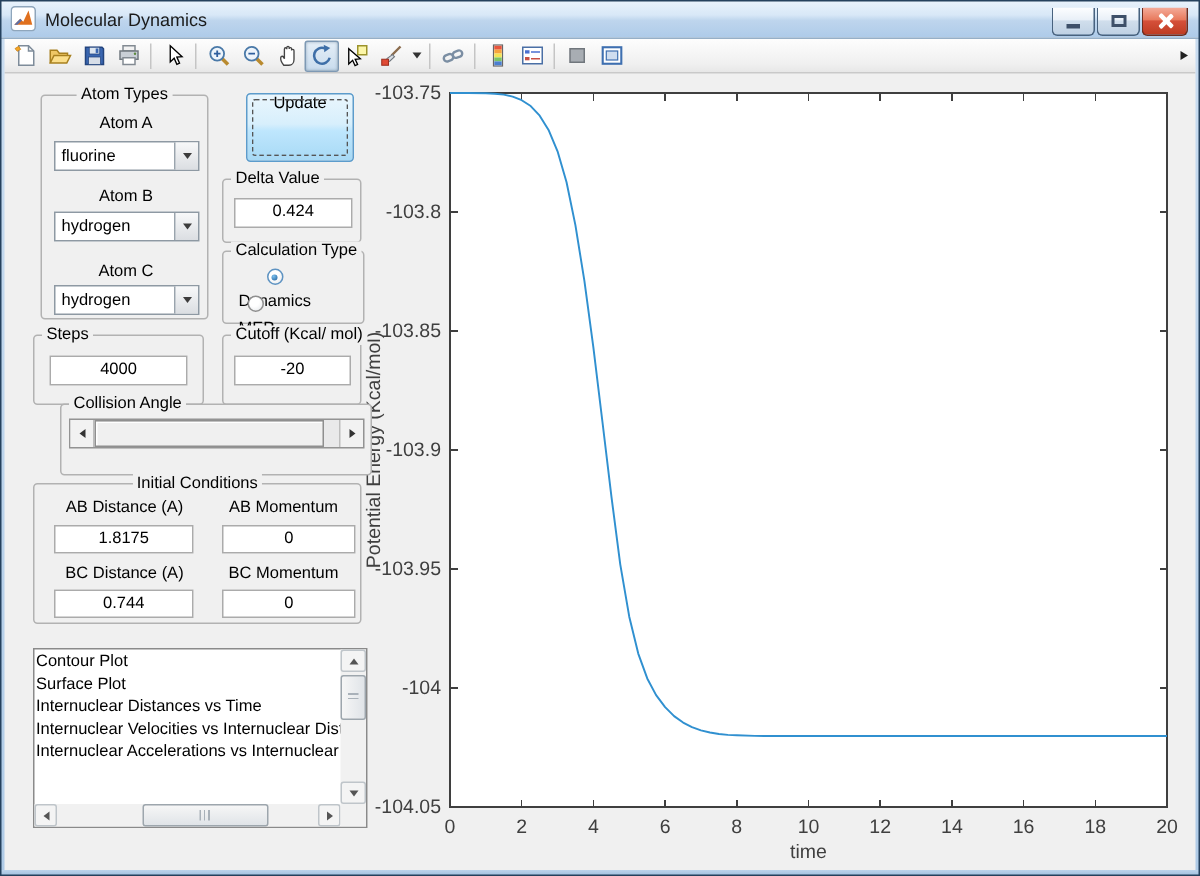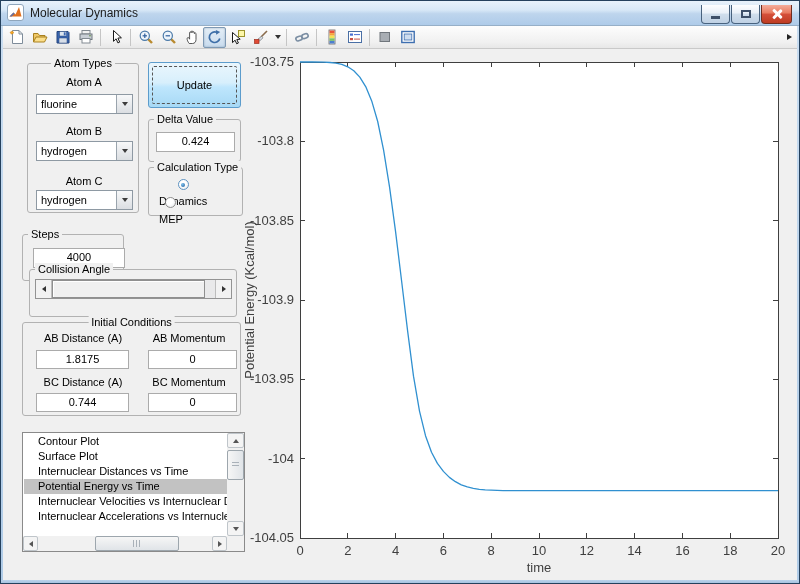--- a/index.html
+++ b/index.html
@@ -56,24 +56,24 @@
   .legend.left{left:5px;}
   .lbl{position:absolute;font-size:11px;color:#000;text-align:center;white-space:nowrap;}
   .field{position:absolute;background:#FFF;border:1px solid #ABABAB;font-size:11px;
     text-align:center;line-height:17px;color:#000;}
   .combo{position:absolute;height:20px;background:#FFF;border:1px solid #8E99A3;display:flex;}
   .combo .txt{flex:1;font-size:11px;line-height:18px;padding-left:4px;overflow:hidden;white-space:nowrap;}
   .combo .btn{width:16px;border-left:1px solid #9AA4AD;flex:0 0 auto;
     background:linear-gradient(#F7F8F9,#DBDEE2);display:flex;align-items:center;justify-content:center;}
   .combo .btn::after{content:"";border-left:3.5px solid transparent;border-right:3.5px solid transparent;
     border-top:4px solid #3C3C3C;}
-  .update-btn{position:absolute;left:148px;top:62px;width:93px;height:46px;z-index:5;
+  .update-btn{position:absolute;left:164px;top:62px;width:72px;height:46px;z-index:5;
     border:1px solid #5C9CCC;border-radius:3px;font-size:11px;color:#000;cursor:default;
     background:linear-gradient(180deg,#EAF6FD,#D7EFFC 45%,#BEE6FD 55%,#A7D9F5);
-    display:flex;align-items:center;justify-content:center;}
+    display:flex;justify-content:center;}
   .update-btn::before{content:"";position:absolute;inset:3px;border:1px dashed #555;border-radius:2px;}
   .radio-row{position:absolute;display:flex;align-items:center;gap:5px;font-size:11px;color:#000;flex-direction:column;}
   .radio{width:11px;height:11px;border-radius:50%;border:1px solid #8F8F8F;position:relative;flex:0 0 auto;
     background:radial-gradient(circle at 38% 32%,#FFFFFF 40%,#E3E6E9);}
   .radio.sel{border-color:#5E93C2;}
   .radio.sel::after{content:"";position:absolute;left:2.5px;top:2.5px;width:4px;height:4px;border-radius:50%;
     background:radial-gradient(circle at 35% 30%,#7CC0EE,#1F5E9A);}
   .slider{position:absolute;border:1px solid #939393;background:#E9E9EA;}
   .sl-arrow{position:absolute;top:0;bottom:0;width:16px;background:#F2F2F2;
     display:flex;align-items:center;justify-content:center;}
@@ -83,21 +83,21 @@
     border-right:4px solid #333;}
   .sl-arrow.right::after{content:"";border-top:3.5px solid transparent;border-bottom:3.5px solid transparent;
     border-left:4px solid #333;}
   .sl-thumb{position:absolute;left:16px;right:26px;top:0;bottom:0;background:#F0F0F0;
     border:1px solid #8F8F8F;box-shadow:inset 1px 1px 0 #FFFFFF;}
 
   
   .listbox{position:absolute;left:22px;top:432px;width:223px;height:120px;background:#FFF;
     border:1px solid #8A8A8A;z-index:5;}
   .lb-items{position:absolute;left:1px;top:1px;width:203px;bottom:16px;overflow:hidden;}
-  .lb-item{height:15px;line-height:15px;font-size:11px;padding-left:14px;white-space:nowrap;color:#000;}
+  .lb-item{height:15px;line-height:15px;font-size:11px;padding-left:0;white-space:nowrap;color:#000;}
   .lb-item.selected{background:#C2C2C2;}
   .vscroll{position:absolute;top:0;right:0;width:17px;bottom:15px;background:#F1F1F1;}
   .hscroll{position:absolute;left:0;bottom:0;height:15px;right:17px;background:#F1F1F1;}
   .sb-corner{position:absolute;right:0;bottom:0;width:17px;height:15px;background:#F1F1F1;}
   .sb-btn{position:absolute;background:#F4F4F4;border:1px solid #BFC5CA;border-radius:2px;
     display:flex;align-items:center;justify-content:center;}
   .sb-btn.up{top:0;left:0;right:0;height:15px;}
   .sb-btn.down{bottom:0;left:0;right:0;height:15px;}
   .sb-btn.sleft{left:0;top:0;bottom:0;width:15px;}
   .sb-btn.sright{right:0;top:0;bottom:0;width:15px;}
@@ -425,27 +425,31 @@
     <div class="radio-row" style="left:10px;top:11px">
       <span class="radio sel"></span>
       <span>Dynamics</span>
     </div>
     <div class="radio-row" style="left:10px;top:29px">
       <span class="radio"></span>
       <span>MEP</span>
     </div>
   </div>
 
-  <div class="panel" style="left:22px;top:234px;width:102px;height:47px">
+  <div class="panel" style="left:22px;top:223px;width:114px;height:47px">
     <span class="legend left">Steps</span>
     <div class="field" style="left:10px;top:13px;width:92px;height:20px">4000</div>
   </div>
 
-
-  <div class="panel" style="left:29px;top:269px;width:208px;height:48px">
+  <div class="panel" style="left:148px;top:223px;width:93px;height:47px">
+    <span class="legend left">Cutoff (Kcal/ mol)</span>
+    <div class="field" style="left:7px;top:13px;width:78px;height:20px">-20</div>
+  </div>
+
+  <div class="panel" style="left:40px;top:269px;width:208px;height:48px">
     <span class="legend left">Collision Angle</span>
     <div class="slider" style="left:5px;top:9px;width:197px;height:20px">
       <span class="sl-arrow left"></span>
       <span class="sl-thumb"></span>
       <span class="sl-arrow right"></span>
     </div>
   </div>
 
   <div class="panel" style="left:22px;top:322px;width:219px;height:94px">
     <span class="legend center">Initial Conditions</span>
@@ -457,21 +461,20 @@
     <span class="lbl" style="left:120px;top:53px;width:92px">BC Momentum</span>
     <div class="field" style="left:13px;top:70px;width:93px;height:19px">0.744</div>
     <div class="field" style="left:125px;top:70px;width:89px;height:19px">0</div>
   </div>
 
   <div class="listbox">
     <div class="lb-items">
         <div class="lb-item">Contour Plot</div>
         <div class="lb-item">Surface Plot</div>
         <div class="lb-item">Internuclear Distances vs Time</div>
-        <div class="lb-item selected">Potential Energy vs Time</div>
         <div class="lb-item">Internuclear Velocities vs Internuclear Distance</div>
         <div class="lb-item">Internuclear Accelerations vs Internuclear Distance</div>
       </div>
     <div class="vscroll">
       <span class="sb-btn up"></span>
       <span class="sb-thumb v"></span>
       <span class="sb-btn down"></span>
     </div>
     <div class="hscroll">
       <span class="sb-btn sleft"></span>

